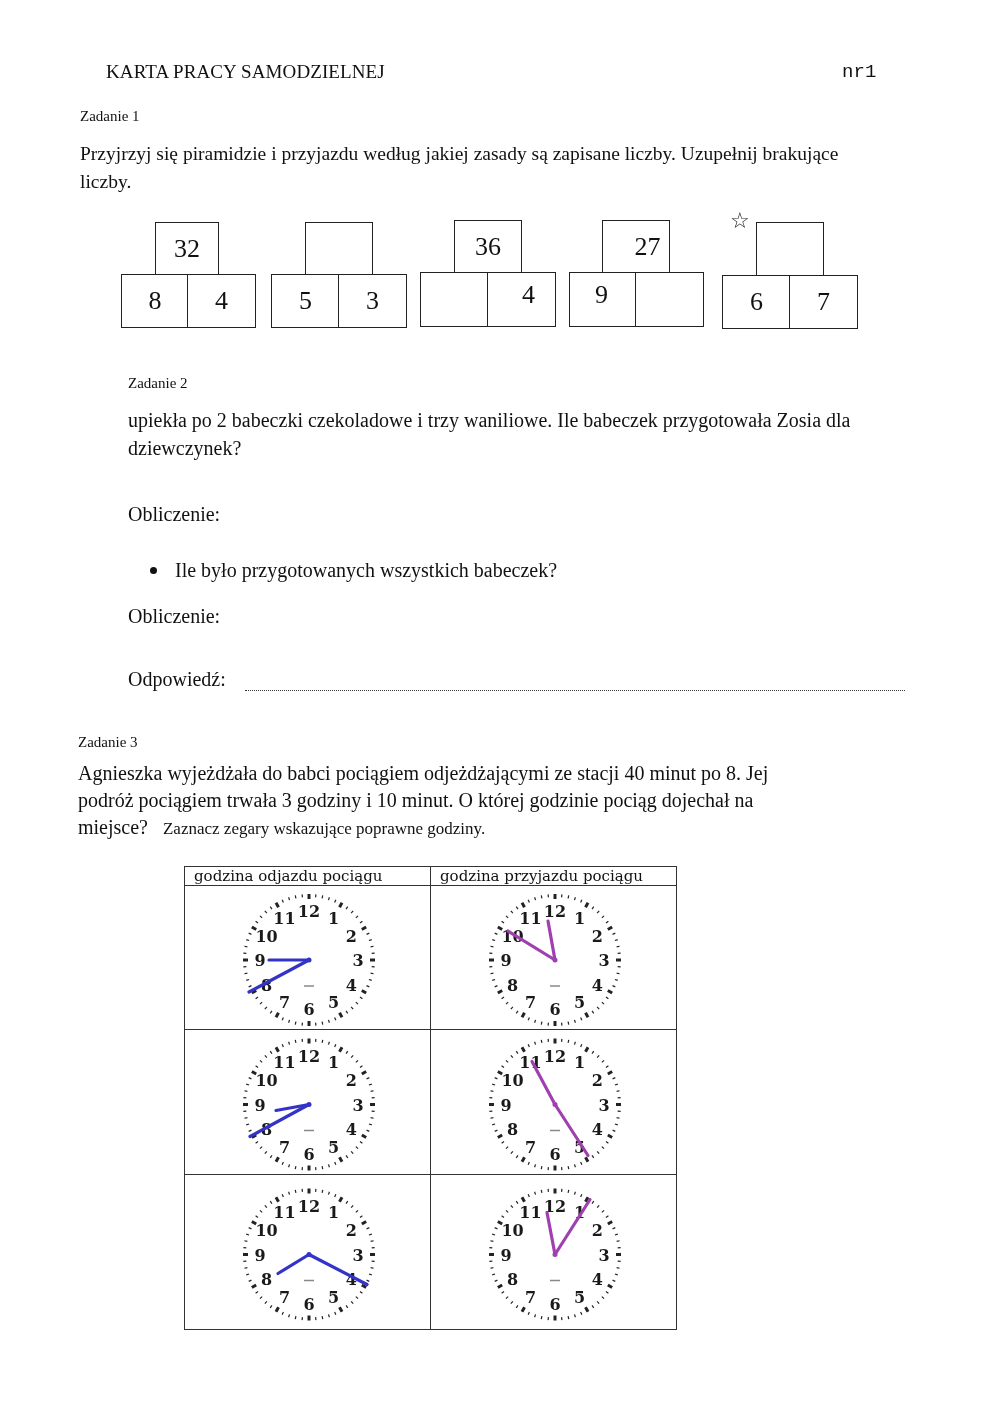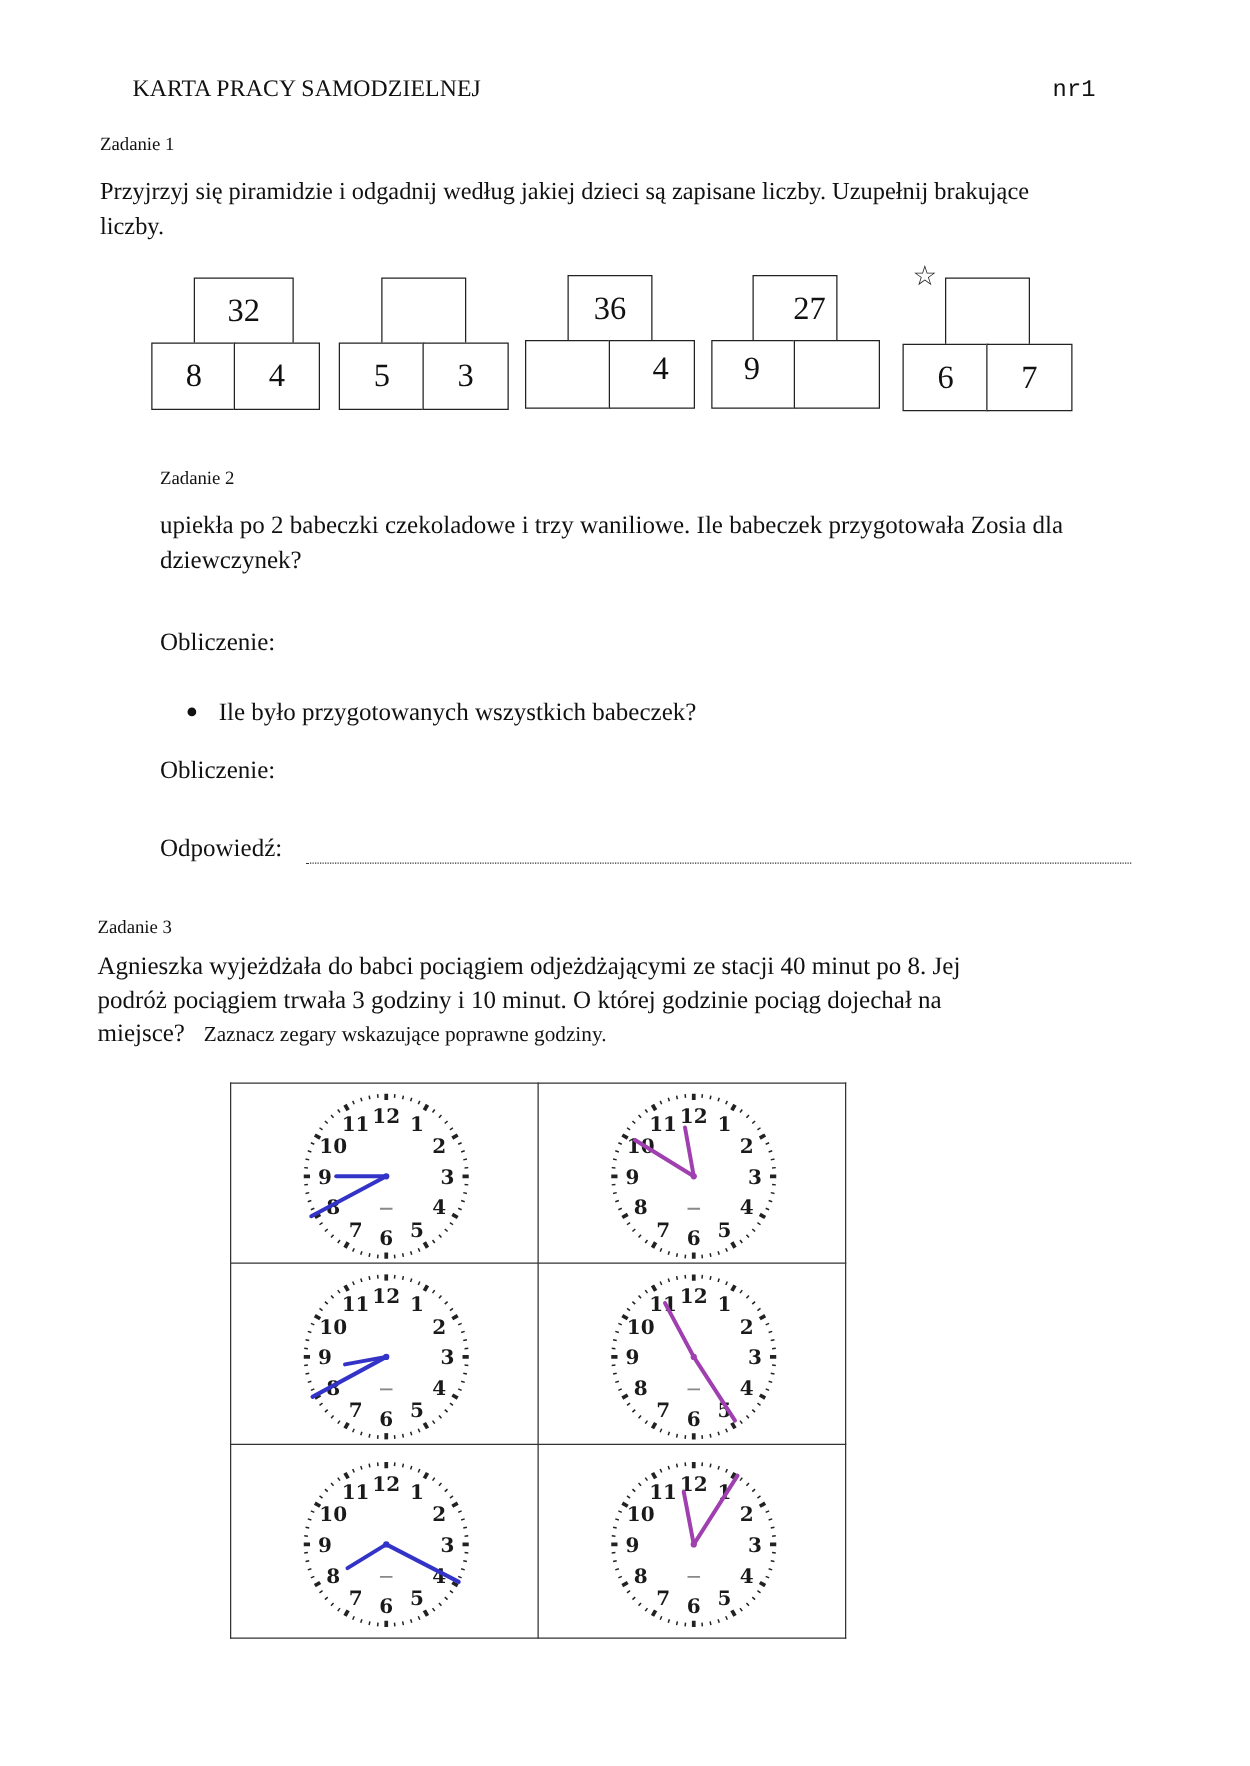--- a/index.html
+++ b/index.html
@@ -22,26 +22,26 @@
   .star { position:absolute; font-size:22px; color:#222; line-height:22px; }
 </style>
 </head>
 <body>
 
 <div class="abs hdr" style="left:61px; top:61px;margin-left:45px;">KARTA PRACY SAMODZIELNEJ</div>
 <div class="abs hdr" style="left:842px; top:61px;font-family:Liberation Mono, monospace;">nr1</div>
 
 <div class="abs task-label" style="left:80px; top:108px;">Zadanie 1</div>
 <div class="abs body-text" style="left:80px; top:140px; width:860px;">
-  <div>Przyjrzyj się piramidzie i odgadnij według jakiej dzieci są zapisane liczby. Uzupełnij brakujące</div>
+  <div>Przyjrzyj się piramidzie i przyjazdu według jakiej zasady są zapisane liczby. Uzupełnij brakujące</div>
   <div>liczby.</div>
 </div>
 
 <div>
-  <div class="box" style="left:155px; top:222px; width:80px; height:54px;">32</div>
+  <div class="box" style="left:155px; top:222px; width:64px; height:54px;">32</div>
   <div class="box" style="left:121px; top:274px; width:68px; height:54px;">8</div>
   <div class="box" style="left:187px; top:274px; width:69px; height:54px;">4</div>
 </div>
 
 <div>
   <div class="box" style="left:305px; top:222px; width:68px; height:54px;"></div>
   <div class="box" style="left:271px; top:274px; width:69px; height:54px;">5</div>
   <div class="box" style="left:338px; top:274px; width:69px; height:54px;">3</div>
 </div>
 
@@ -79,20 +79,24 @@
 
 <div class="abs task-label" style="left:78px; top:734px;">Zadanie 3</div>
 <div class="abs body-text2" style="left:78px; top:760px; width:860px; line-height:27px;">
   <div>Agnieszka wyjeżdżała do babci pociągiem odjeżdżającymi ze stacji 40 minut po 8. Jej</div>
   <div>podróż pociągiem trwała 3 godziny i 10 minut. O której godzinie pociąg dojechał na</div>
   <div><span>miejsce?</span>&nbsp;&nbsp;&nbsp;<span style="font-size:17px;">Zaznacz zegary wskazujące poprawne godziny.</span></div>
 </div>
 
 <table class="clocks">
   <tbody>
+      <tr>
+    <th>godzina odjazdu pociągu</th>
+    <th>godzina przyjazdu pociągu</th>
+  </tr>
   <tr>
     <td>
           <div class="clock-slot">
             <svg class="clock" width="245" height="144">
               <line x1="124" y1="13" x2="124" y2="8" stroke="#222" stroke-width="3"></line>
               <line x1="130.58529318586216" y1="11.345120591798782" x2="130.89887857566512" y2="8.361554905693964" stroke="#222" stroke-width="1.2"></line>
               <line x1="137.09843652151883" y1="12.376701153770242" x2="137.72217159397212" y2="9.442258351568825" stroke="#222" stroke-width="1.2"></line>
               <line x1="143.46807064562168" y1="14.083439473405328" x2="144.39512162874652" y2="11.230269924519867" stroke="#222" stroke-width="1.2"></line>
               <line x1="149.62440851377542" y1="16.446636168516143" x2="150.84461844300282" y2="13.70599979558834" stroke="#222" stroke-width="1.2"></line>
               <line x1="154.5" y1="21.17245036914924" x2="157" y2="16.842323350227048" stroke="#222" stroke-width="3"></line>

